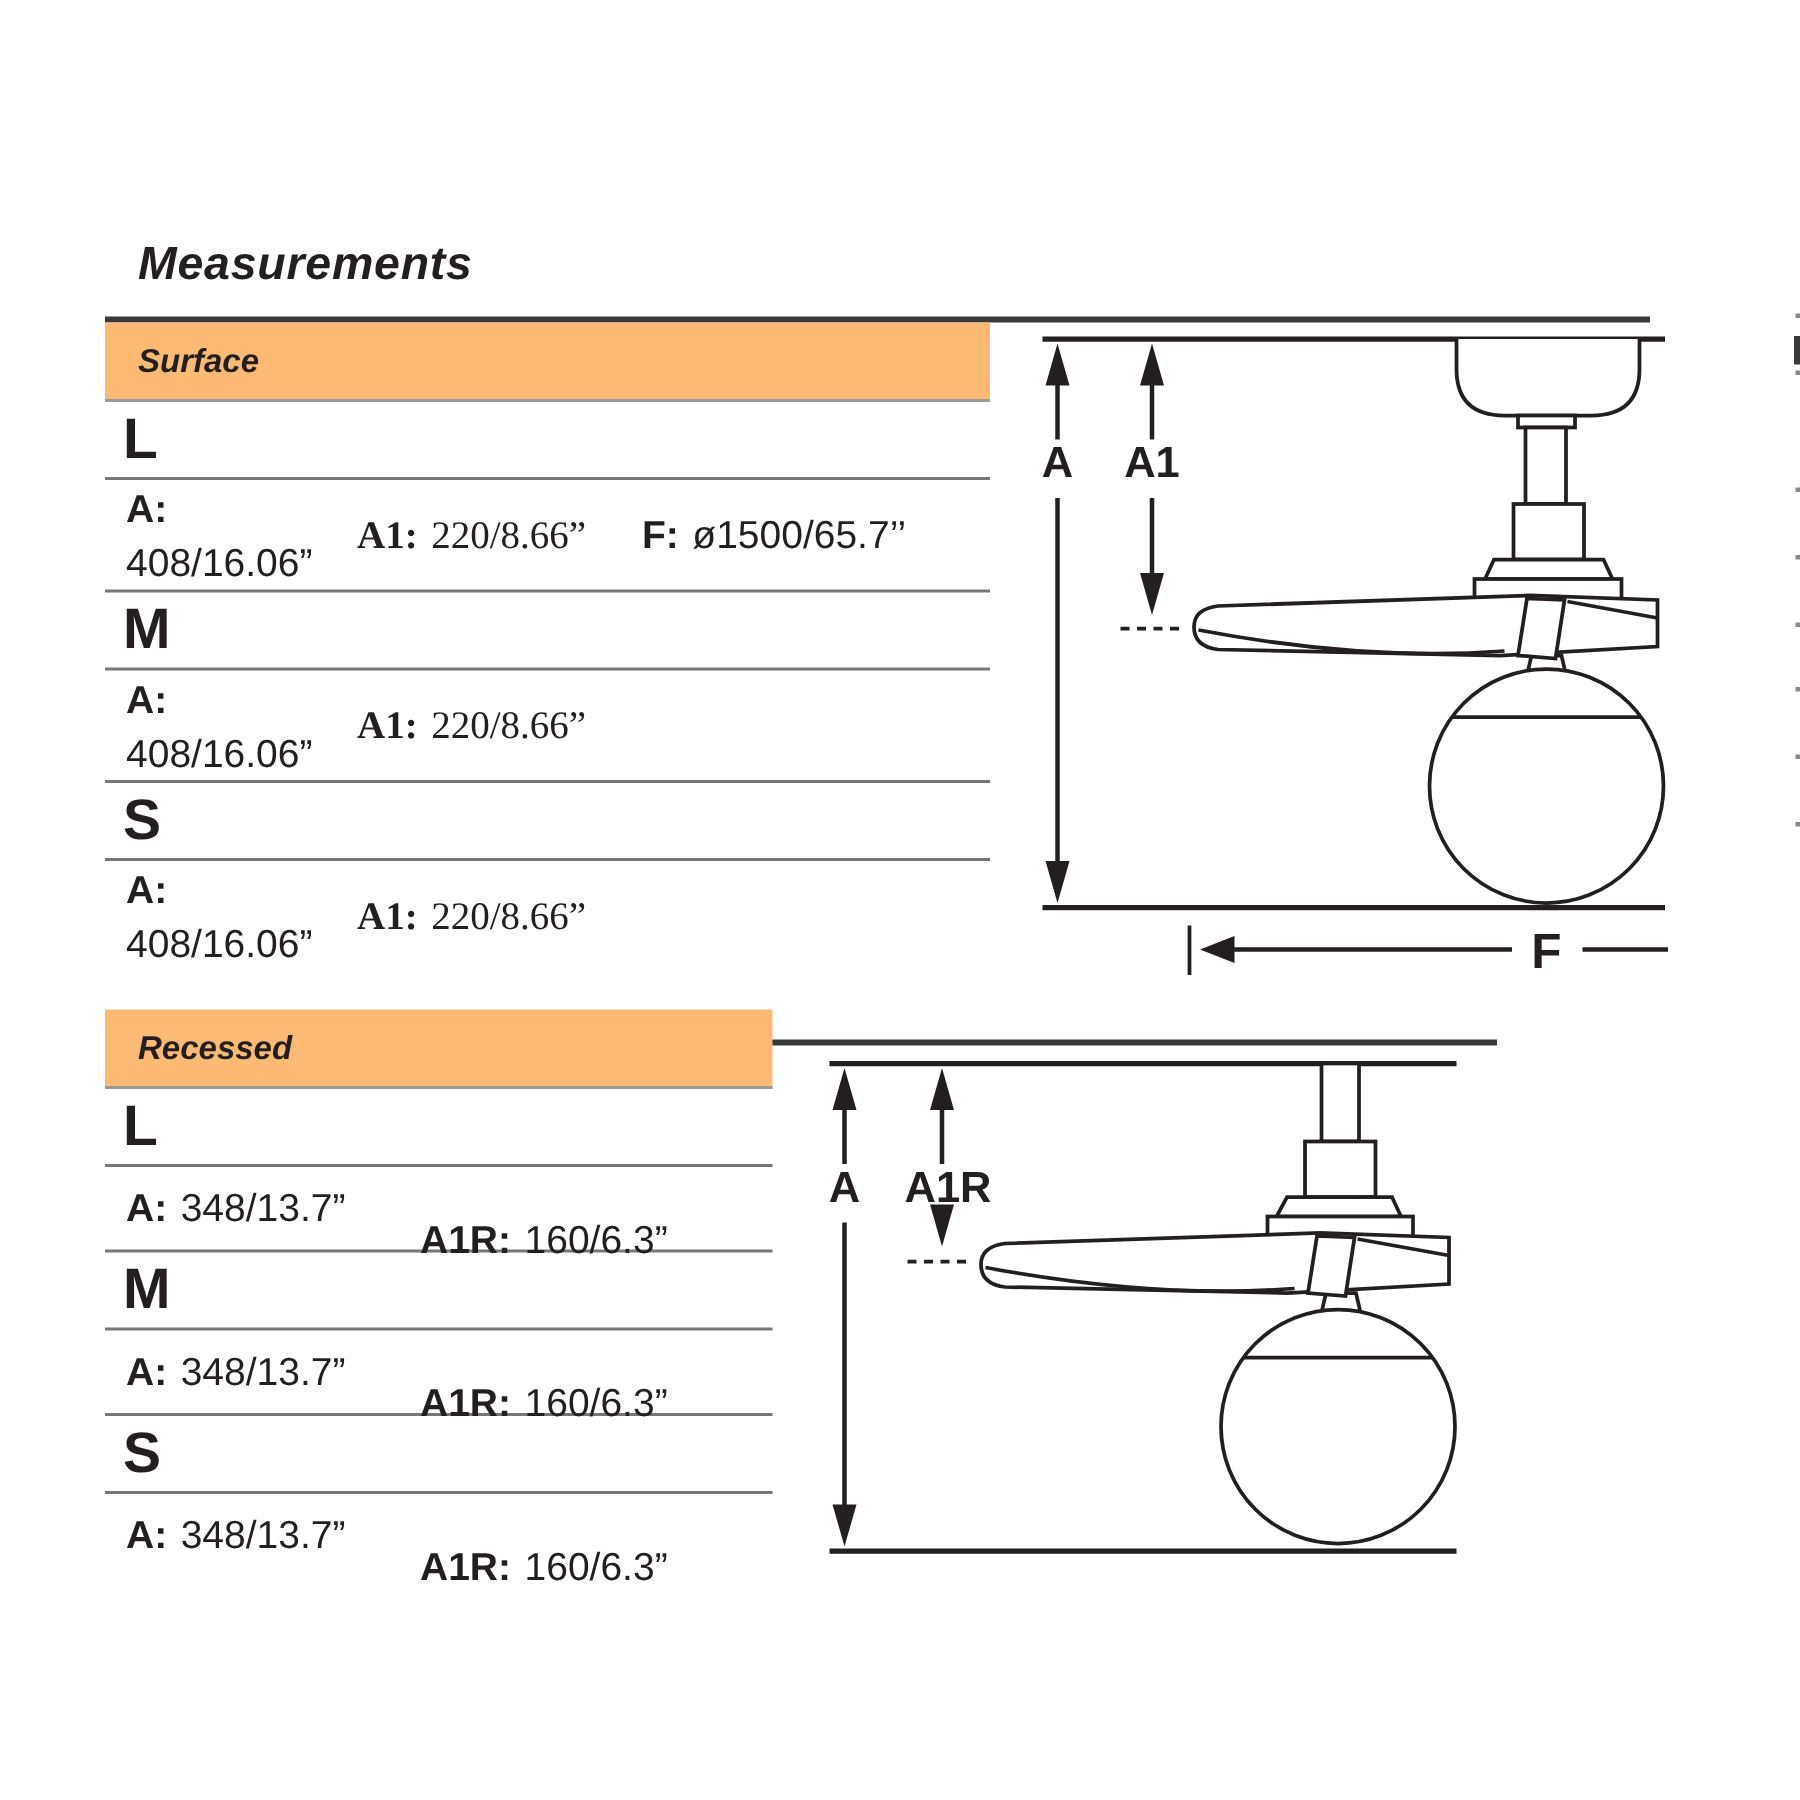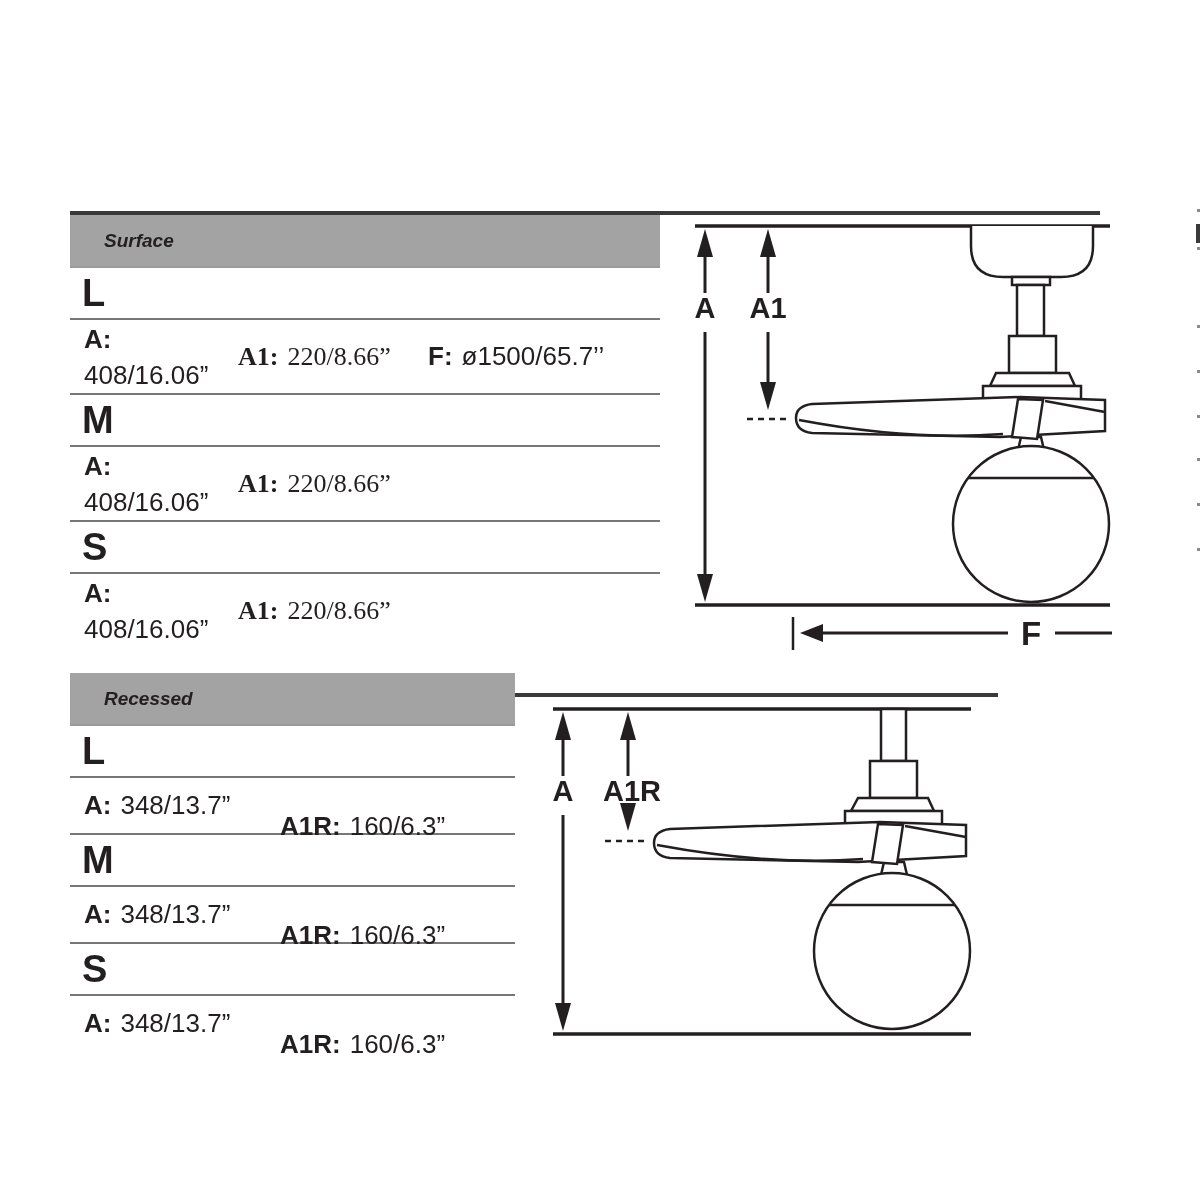--- a/index.html
+++ b/index.html
@@ -11,23 +11,23 @@
     position:absolute;left:92px;top:158px;
     font-size:31px;font-weight:bold;font-style:italic;letter-spacing:0.5px;
   }
   .toprule{position:absolute;height:4px;background:#3a3a3a;}
   .toprule.surface{left:70px;top:211px;width:1030px;}
   .toprule.recessed{left:74px;top:693px;width:924px;}
   .tbl{position:absolute;}
   .tbl.surface{left:70px;top:215px;width:590px;}
   .tbl.recessed{left:70px;top:673px;width:445px;}
   .thead{
-    height:51px;background:#a3a3a3;border-bottom:2px solid #9a9a9a;
-    display:flex;align-items:center;padding-left:34px;
-    font-size:19px;font-weight:bold;font-style:italic;
+    height:51px;background:#fdba74;border-bottom:2px solid #9a9a9a;
+    display:flex;align-items:center;padding-left:22px;
+    font-size:22px;font-weight:bold;font-style:italic;
   }
   .sizerow{
     height:50px;border-bottom:2px solid #777;
     display:flex;align-items:center;padding-left:12px;
     font-size:38px;font-weight:bold;
   }
   .datarow{
     border-bottom:2px solid #777;display:flex;align-items:center;
     font-size:26px;
   }
@@ -56,20 +56,21 @@
     font-family:"Liberation Sans", sans-serif;font-weight:bold;font-size:33px;
     fill:#231f20;text-anchor:middle;
   }
   .edgemark{position:absolute;background:#3a3a3a;}
 </style>
 </head>
 <body>
 
 <div class="page">
 
+  <div class="title">Measurements</div>
 
   <div class="toprule surface"></div>
   <div class="tbl surface">
     <div class="thead">
       <span>Surface</span>
     </div>
 
     <div class="sizerow">
       <span>L</span>
     </div>

